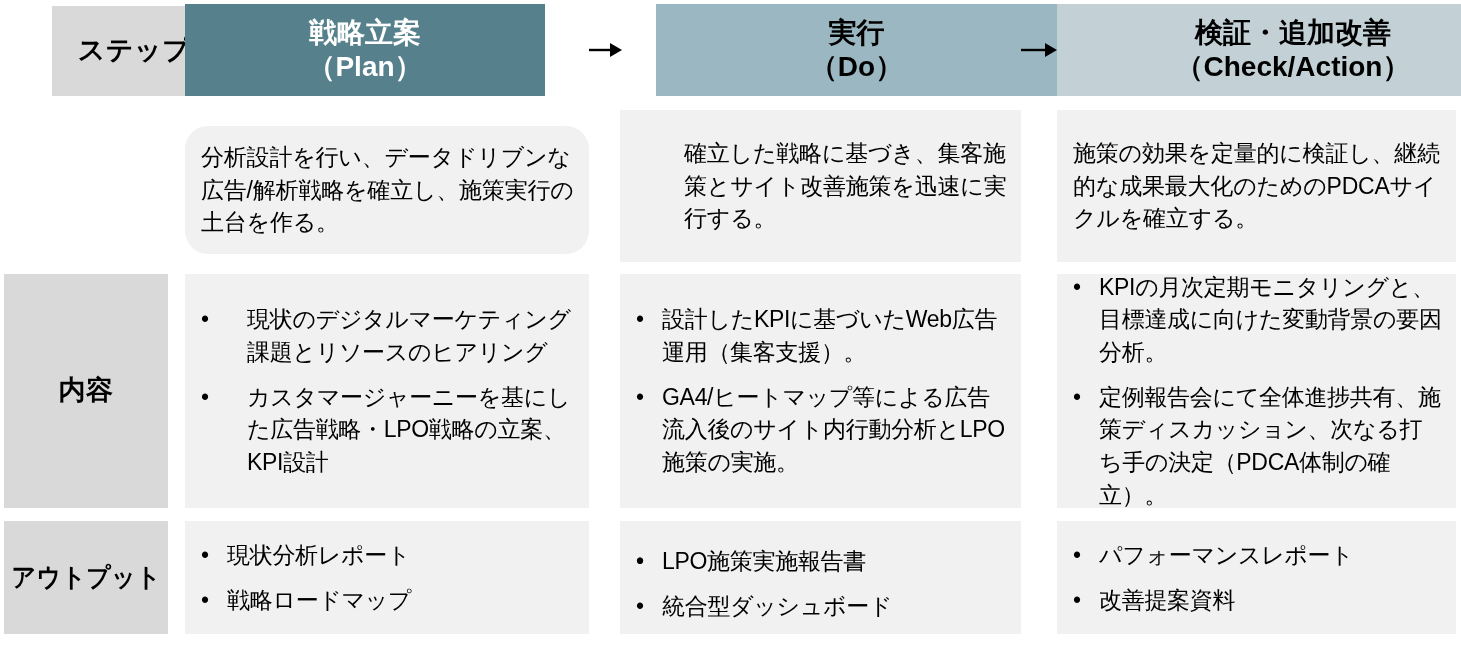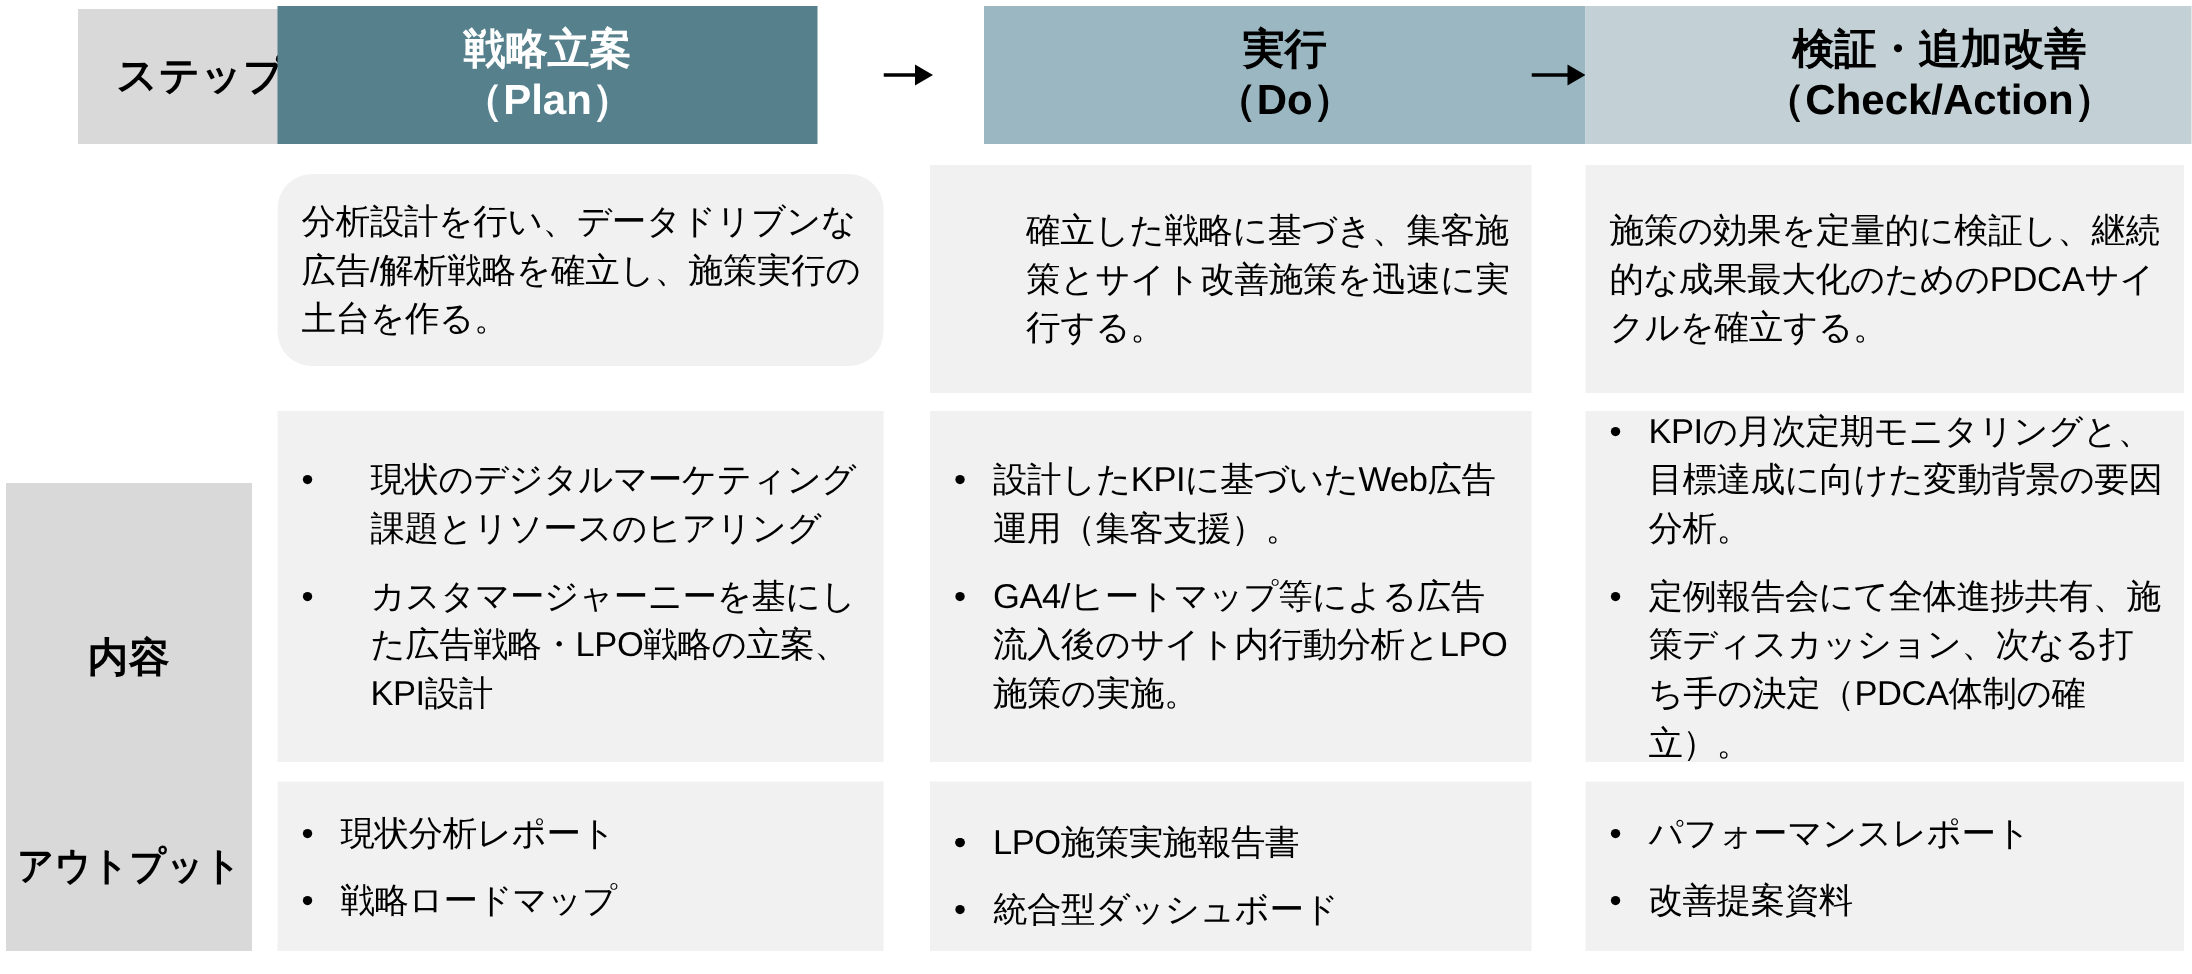--- a/index.html
+++ b/index.html
@@ -146,39 +146,39 @@
   </div>
 
   <div class="cell head-cell" style="left:1057px; top:4px; width:472px; height:92px; background:#c3d1d6; color:#000000;">
     <div class="head-inner">
       <div>検証・追加改善</div>
       <div>（Check/Action）</div>
     </div>
   </div>
 
 
-  <div class="cell body-cell" style="left:185px; top:116px; width:404px; height:128px;border-radius:23px;">
+  <div class="cell body-cell" style="left:185px; top:126px; width:404px; height:128px;border-radius:23px;">
     <div class="pad">
       <div class="para">分析設計を行い、データドリブンな広告/解析戦略を確立し、施策実行の土台を作る。</div>
     </div>
   </div>
 
   <div class="cell body-cell" style="left:620px; top:110px; width:401px; height:152px;padding-left:48px;">
     <div class="pad">
       <div class="para">確立した戦略に基づき、集客施策とサイト改善施策を迅速に実行する。</div>
     </div>
   </div>
 
   <div class="cell body-cell" style="left:1057px; top:110px; width:399px; height:152px;">
     <div class="pad">
       <div class="para">施策の効果を定量的に検証し、継続的な成果最大化のためのPDCAサイクルを確立する。</div>
     </div>
   </div>
 
-  <div class="cell label-cell" style="left:4px; top:274px; width:164px; height:234px;margin-top:48px;">
+  <div class="cell label-cell" style="left:4px; top:274px; width:164px; height:234px;">
     <span class="label-text">内容</span>
   </div>
 
   <div class="cell body-cell" style="left:185px; top:274px; width:404px; height:234px;">
     <div class="pad">
       <ul class="bullets ind-wide">
         <li>
           <span class="bullet-dot">•</span>
           <span>現状のデジタルマーケティング課題とリソースのヒアリング</span>
         </li>

